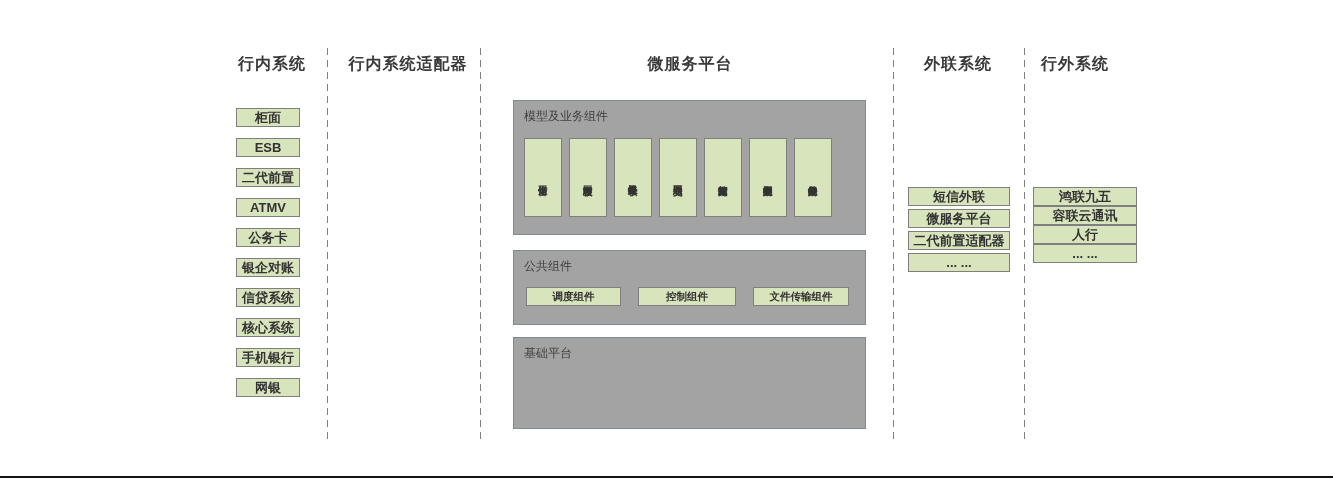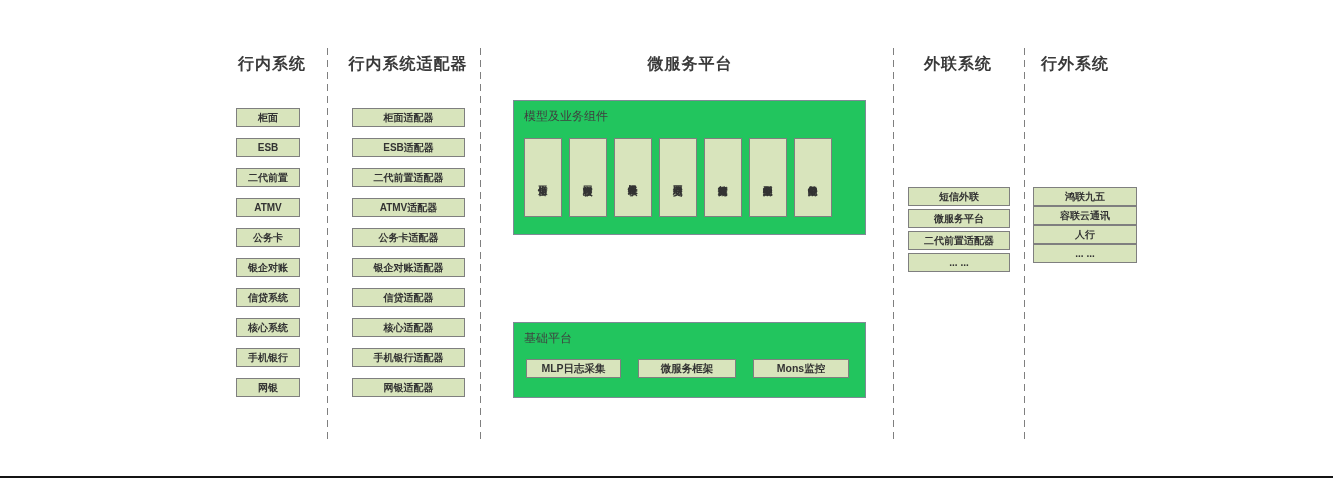--- a/index.html
+++ b/index.html
@@ -18,29 +18,29 @@
   }
   .col { position:absolute; display:flex; flex-direction:column; }
   #col-inbank   { left:236px; top:108px; width:64px;  gap:11px; }
   #col-adapters { left:352px; top:108px; width:113px; gap:11px; }
   #col-external { left:908px; top:187px; width:102px; gap:3px;justify-content:space-between; }
   #col-outside  { left:1033px; top:187px; width:104px; gap:0; }
   .gbox {
     height:19px; box-sizing:border-box; flex:0 0 19px;
     background:#d8e4bc; border:1px solid #7f7f7f;
     display:flex; align-items:center; justify-content:center;
-    font-size:10px; font-weight:bold; color:#333333; white-space:nowrap;
+    font-size:13px; font-weight:bold; color:#333333; white-space:nowrap;
   }
   .bluebox {
     position:absolute; left:513px; width:353px; box-sizing:border-box;
-    background:#22c55e; border:1px solid #7f8a96;padding-left:48px;
+    background:#a3a3a3; border:1px solid #7f8a96;padding-left:48px;
   }
   #sec-model  { top:100px; height:135px; }
   #sec-common { top:250px; height:75px; }
-  #sec-base   { top:322px; height:76px; }
+  #sec-base   { top:337px; height:92px; }
   .seclabel { position:absolute; left:10px; top:7px; font-size:12px; color:#3f3f3f; }
   .vrow { position:absolute; left:10px; top:37px; display:flex; gap:7px; }
   .vbox {
     width:38px; height:79px; box-sizing:border-box;
     background:#d8e4bc; border:1px solid #7f7f7f;
     display:flex; align-items:center; justify-content:center;
   }
   .vbox span {
     writing-mode:vertical-rl; text-orientation:upright;
     font-size:9.5px; font-weight:bold; color:#333333; line-height:1; letter-spacing:0;
@@ -77,32 +77,20 @@
     <div class="gbox">二代前置</div>
     <div class="gbox">ATMV</div>
     <div class="gbox">公务卡</div>
     <div class="gbox">银企对账</div>
     <div class="gbox">信贷系统</div>
     <div class="gbox">核心系统</div>
     <div class="gbox">手机银行</div>
     <div class="gbox">网银</div>
   </div>
 
-  <div class="col" id="col-adapters">
-    <div class="gbox">柜面适配器</div>
-    <div class="gbox">ESB适配器</div>
-    <div class="gbox">二代前置适配器</div>
-    <div class="gbox">ATMV适配器</div>
-    <div class="gbox">公务卡适配器</div>
-    <div class="gbox">银企对账适配器</div>
-    <div class="gbox">信贷适配器</div>
-    <div class="gbox">核心适配器</div>
-    <div class="gbox">手机银行适配器</div>
-    <div class="gbox">网银适配器</div>
-  </div>
 
   <div class="bluebox" id="sec-model">
     <div class="seclabel">模型及业务组件</div>
     <div class="vrow">
       <div class="vbox">
           <span>短信平台</span>
         </div>
       <div class="vbox">
           <span>联网核查</span>
         </div>
@@ -117,28 +105,31 @@
         </div>
       <div class="vbox">
           <span>中间业务模型</span>
         </div>
       <div class="vbox">
           <span>中间业务组件</span>
         </div>
     </div>
   </div>
 
+  <div class="bluebox" id="sec-common">
+    <div class="seclabel">公共组件</div>
+    <div class="hrow">
+      <div class="hbox w1">调度组件</div>
+      <div class="hbox w2">控制组件</div>
+      <div class="hbox w3">文件传输组件</div>
+    </div>
+  </div>
 
   <div class="bluebox" id="sec-base">
     <div class="seclabel">基础平台</div>
-    <div class="hrow">
-      <div class="hbox w1">MLP日志采集</div>
-      <div class="hbox w2">微服务框架</div>
-      <div class="hbox w3">Mons监控</div>
-    </div>
   </div>
 
   <div class="col" id="col-external">
     <div class="gbox">短信外联</div>
     <div class="gbox">微服务平台</div>
     <div class="gbox">二代前置适配器</div>
     <div class="gbox">... ...</div>
   </div>
 
   <div class="col" id="col-outside">

